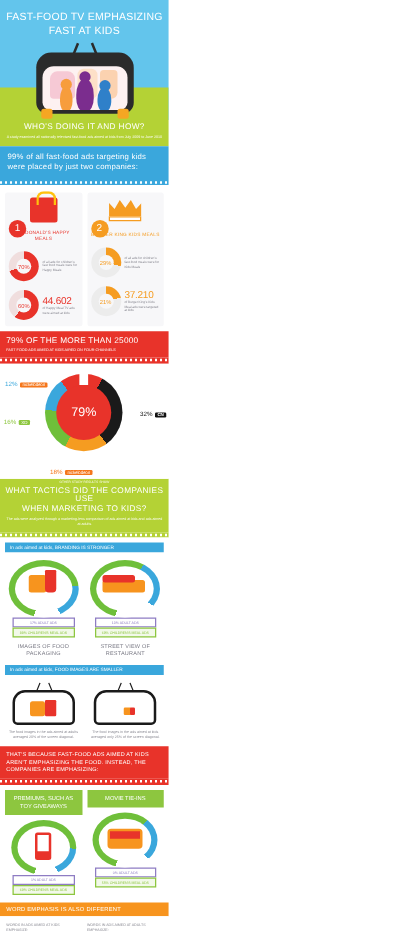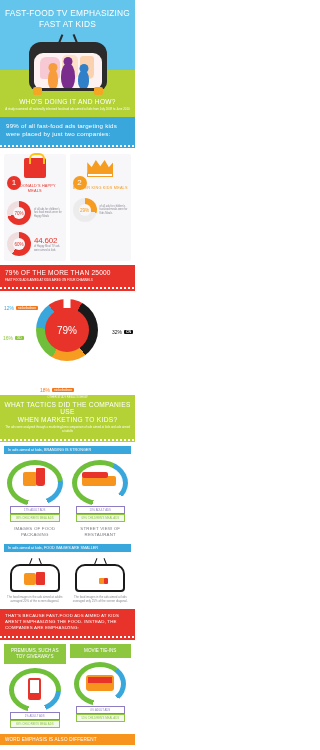--- a/index.html
+++ b/index.html
@@ -63,21 +63,21 @@
 
   .stat{display:flex;align-items:center;gap:3px;margin-top:7px;}
   .ring{position:relative;width:24px;height:24px;border-radius:50%;flex:0 0 24px;}
   .ring .hole{position:absolute;inset:6px;background:#f7f7f9;border-radius:50%;}
   .ring .pct{position:absolute;inset:0;display:flex;align-items:center;justify-content:center;
     font-size:4.6px;}
   .stat-txt{font-size:2.6px;line-height:3.6px;color:#8a8a93;}
   .bignum{font-size:8px;line-height:9px;letter-spacing:-.2px;}
 
   
-  .donut-wrap{position:relative;background:#fff;padding:6px 0 4px;height:104px;box-sizing:border-box;}
+  .donut-wrap{position:relative;background:#fff;padding:6px 0 4px;height:92px;box-sizing:border-box;}
   .donut{position:absolute;left:36px;top:8px;width:62px;height:62px;border-radius:50%;
     background:conic-gradient(#e8332a 0 8%, #1a1a1a 8% 40%, #f59c21 40% 58%, #6fbf3a 58% 76%, #3aa7dc 76% 90%, #e8332a 90% 100%);}
   .donut .hole{position:absolute;inset:9px;border-radius:50%;background:#e8332a;
     display:flex;align-items:center;justify-content:center;color:#fff;font-size:10px;}
   .donut .gap{position:absolute;left:50%;top:-1px;width:7px;height:10px;background:#fff;transform:translateX(-50%);}
   .lg{position:absolute;display:flex;align-items:center;gap:2px;font-size:5px;}
   .lg .v{color:#3aa7dc;}
   .chip{border-radius:1px;padding:0 2px;font-size:3.6px;color:#fff;letter-spacing:-.1px;}
   .chip-nick{background:#f5761a;}
   .chip-cn{background:#111;color:#fff;font-weight:bold;}
@@ -200,20 +200,30 @@
           </div>
       </div>
       <div class="card-title ct-o">BURGER KING KIDS MEALS</div>
       <div class="stat">
         <div class="ring" style="background:conic-gradient(#f59c21 0 29%, #ececec 29% 100%)">
           <div class="hole"></div>
             <div class="pct" style="color:#f59c21">29%</div>
         </div>
         <div class="stat-txt">of all ads for children's fast-food meals were for Kids Meals</div>
       </div>
+      <div class="stat">
+        <div class="ring" style="background:conic-gradient(#f59c21 0 21%, #ececec 21% 100%)">
+          <div class="hole"></div>
+            <div class="pct" style="color:#f59c21">21%</div>
+        </div>
+        <div>
+          <div class="bignum" style="color:#f59c21">37.210</div>
+          <div class="stat-txt">of Burger King's Kids Meal ads were targeted at kids</div>
+        </div>
+      </div>
     </div>
   </div>
 
   <div class="band-red">
     <div class="h">79% OF THE MORE THAN 25000</div>
     <div class="s">FAST FOOD ADS AIMED AT KIDS AIRED ON FOUR CHANNELS</div>
   </div>
   <div class="band-red-dots"></div>
 
   <div class="donut-wrap">

